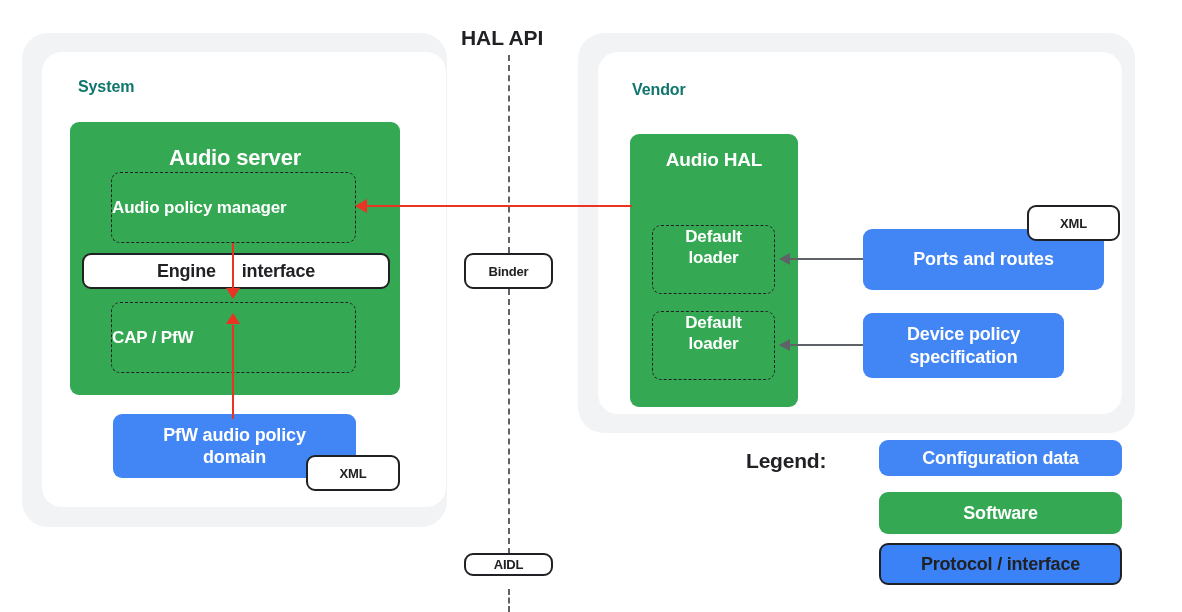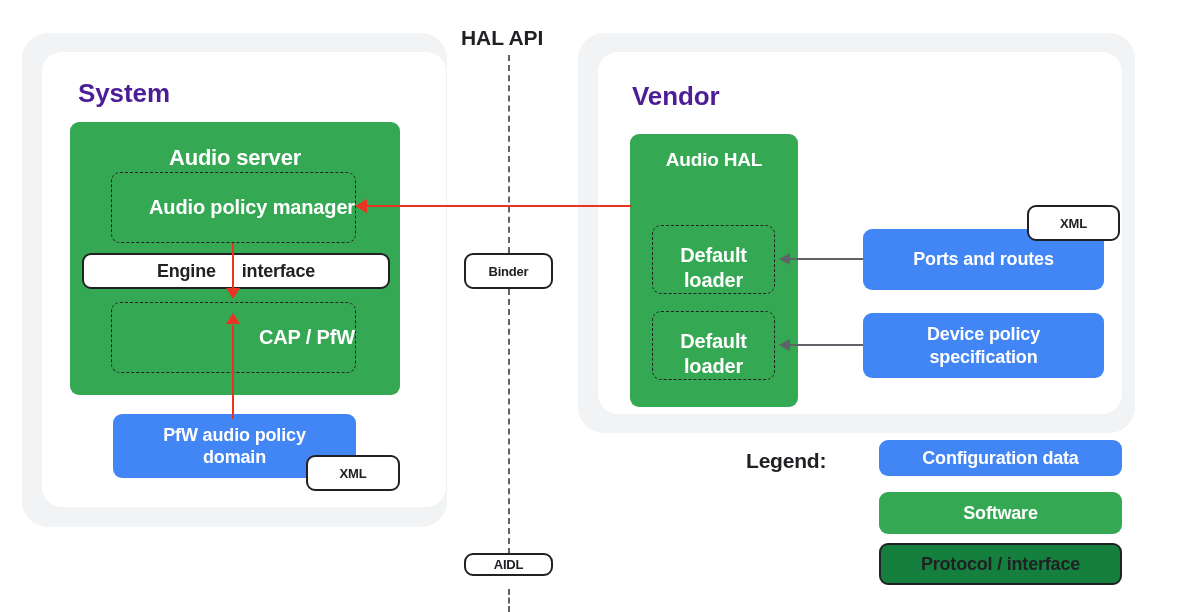--- a/index.html
+++ b/index.html
@@ -22,23 +22,23 @@
     background: #f1f3f4;
     border-radius: 26px;
   }
   .inner-group {
     position: absolute;
     background: #ffffff;
     border-radius: 20px;
   }
   .group-title {
     position: absolute;
-    font-size: 26px;
-    font-weight: 700;
-    color: #4c1d95;
+    font-size: 16px;
+    font-weight: 700;
+    color: #0f766e;
     letter-spacing: -0.1px;
     white-space: nowrap;
   }
 
   
   .hal-api-label {
     position: absolute;
     font-size: 21px;
     font-weight: 700;
     color: #202124;
@@ -67,24 +67,24 @@
     font-size: 22px;
     font-weight: 700;
     letter-spacing: -0.2px;
   }
   .dashed-box {
     position: absolute;
     border: 1.6px dashed #202124;
     border-radius: 9px;
     display: flex;
     align-items: center;
-    justify-content: flex-end;
+    justify-content: flex-start;
     text-align: center;
     color: #ffffff;
-    font-size: 20px;
+    font-size: 17px;
     font-weight: 700;
     line-height: 1.25;
     letter-spacing: -0.15px;
   }
   .cfg-box {
     position: absolute;
     background: #4285f4;
     border-radius: 9px;
     display: flex;
     align-items: center;
@@ -245,32 +245,32 @@
   <div class="gray-line-h" style="left:789px; top:258px; width:74px;"></div>
   <div class="arrow-head ah-left-gray" style="left:779px; top:253px;"></div>
 
   <div class="gray-line-h" style="left:789px; top:344px; width:74px;"></div>
   <div class="arrow-head ah-left-gray" style="left:779px; top:339px;"></div>
 
   <div class="cfg-box" style="left:863px; top:229px; width:241px; height:61px;">Ports and routes</div>
 
   <div class="proto-box small" style="left:1027px; top:205px; width:93px; height:36px;">XML</div>
 
-  <div class="cfg-box" style="left:863px; top:313px; width:241px; height:65px; flex-direction:column;">
+  <div class="cfg-box" style="left:863px; top:313px; width:201px; height:65px; flex-direction:column;">
     <span>Device policy</span>
     <span>specification</span>
   </div>
 
   <div class="arrow-line-h" style="left:366px; top:205px; width:266px;"></div>
   <div class="arrow-head ah-left" style="left:355px; top:199px;"></div>
 
   <div class="proto-box small" style="left:464px; top:253px; width:89px; height:36px;">Binder</div>
   <div class="proto-box small" style="left:464px; top:553px; width:89px; height:23px;">AIDL</div>
 
   <div class="legend-label" style="left:746px; top:449px;">Legend:</div>
 
   <div class="legend-item" style="left:879px; top:440px; width:243px; height:36px; background:#4285f4; color:#ffffff;">Configuration data</div>
 
   <div class="legend-item" style="left:879px; top:492px; width:243px; height:42px; background:#34a853; color:#ffffff;">Software</div>
 
-  <div class="legend-item" style="left:879px; top:543px; width:243px; height:42px; background:#15803d; color:#202124; border:2px solid #202124;">Protocol / interface</div>
+  <div class="legend-item" style="left:879px; top:543px; width:243px; height:42px; background:#3b82f6; color:#202124; border:2px solid #202124;">Protocol / interface</div>
 
 </div>
 
 </body></html>

